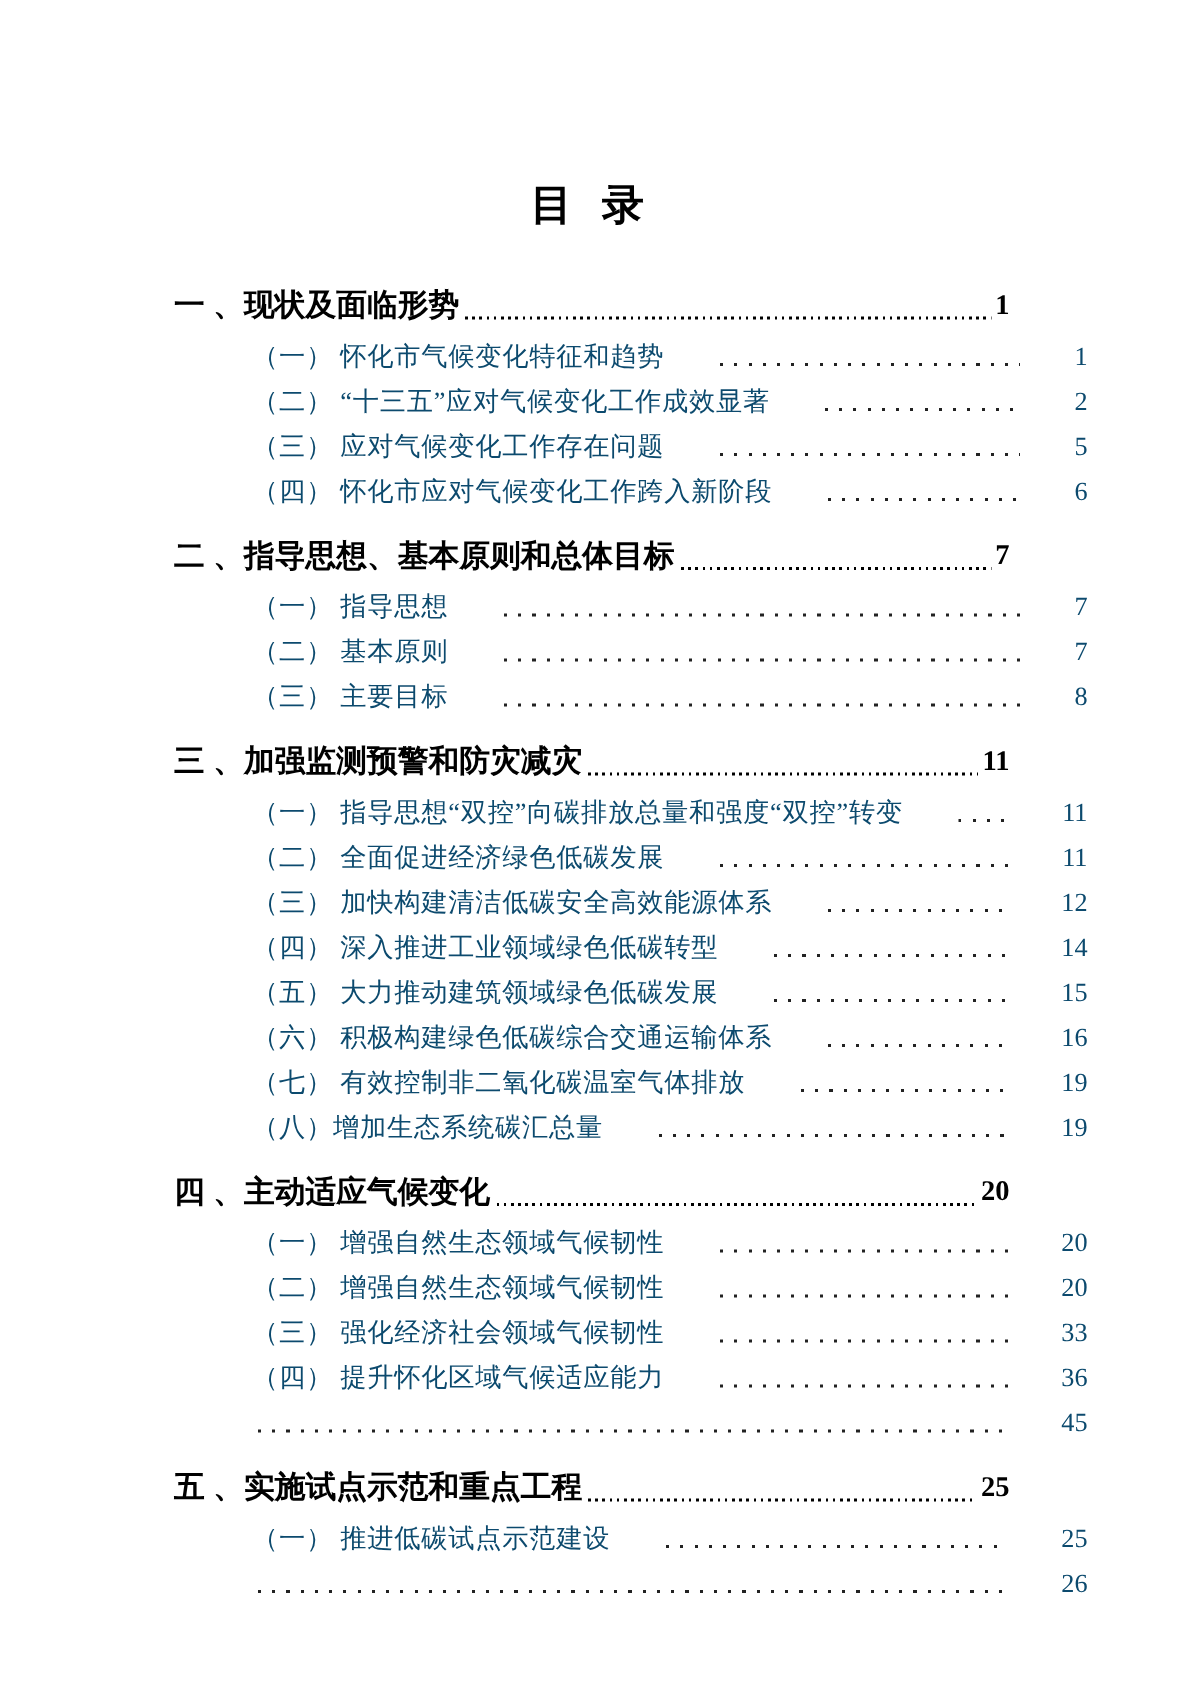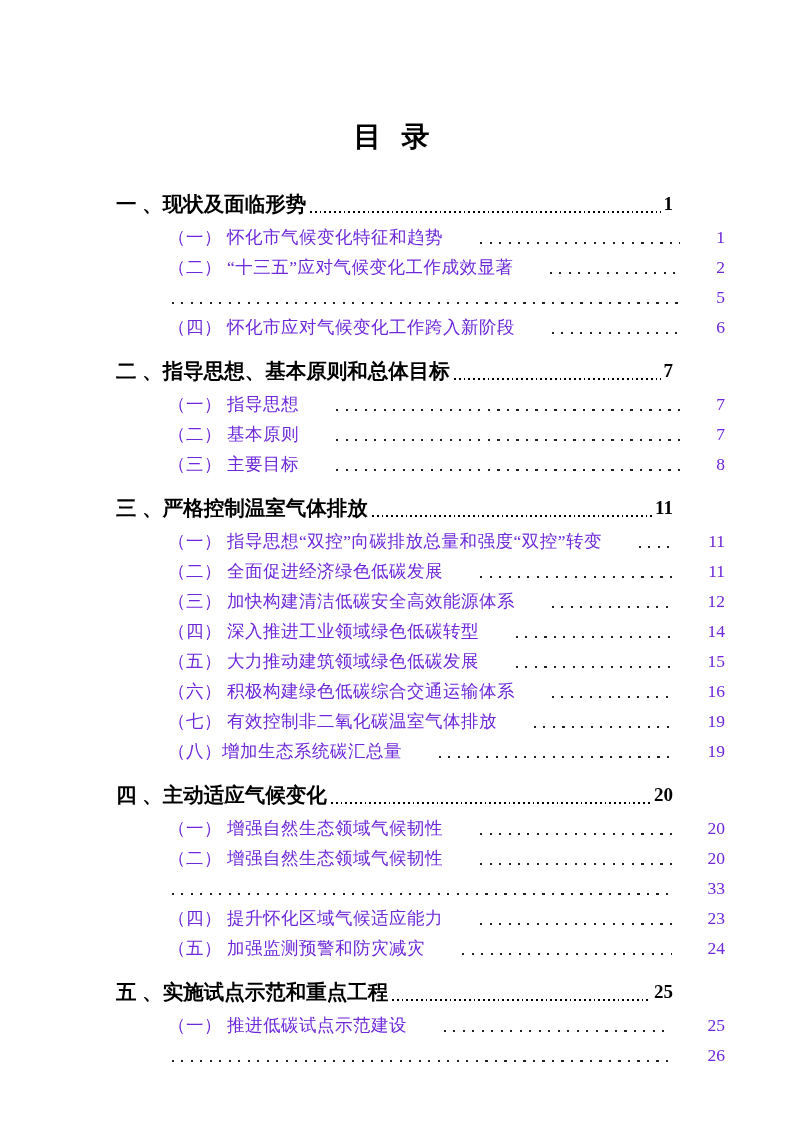--- a/index.html
+++ b/index.html
@@ -46,21 +46,21 @@
   .chapter .pagenum {
     font-family: "Liberation Serif", serif;
     font-weight: bold;
     font-size: 19px;
     line-height: 34px;
   }
   .entry {
     height: 30px;
     padding-left: 52px;
     font-size: 17.5px;
-    color: #6d28d9;
+    color: #0c4a6e;
     gap: 33px;
   }
   .entry .label {
     line-height: 29px;
     white-space: nowrap;
     letter-spacing: 0.5px;
   }
   .entry .pagenum {
     font-size: 17.5px;
     line-height: 29px;
@@ -101,20 +101,21 @@
       <span class="label">（一） 怀化市气候变化特征和趋势</span>
       <span class="dots edots"></span>
       <span class="pagenum">1</span>
     </div>
     <div class="row entry">
       <span class="label">（二） “十三五”应对气候变化工作成效显著</span>
       <span class="dots edots"></span>
       <span class="pagenum">2</span>
     </div>
     <div class="row entry">
+      <span class="label">（三） 应对气候变化工作存在问题</span>
       <span class="dots edots"></span>
       <span class="pagenum">5</span>
     </div>
     <div class="row entry">
       <span class="label">（四） 怀化市应对气候变化工作跨入新阶段</span>
       <span class="dots edots"></span>
       <span class="pagenum">6</span>
     </div>
 
     <div class="row chapter">
@@ -132,21 +133,21 @@
       <span class="dots edots"></span>
       <span class="pagenum">7</span>
     </div>
     <div class="row entry">
       <span class="label">（三） 主要目标</span>
       <span class="dots edots"></span>
       <span class="pagenum">8</span>
     </div>
 
     <div class="row chapter">
-      <span class="label">三 、严格控制温室气体排放</span>
+      <span class="label">三 、加强监测预警和防灾减灾</span>
       <span class="dots cdots"></span>
       <span class="pagenum">11</span>
     </div>
     <div class="row entry">
       <span class="label">（一） 指导思想“双控”向碳排放总量和强度“双控”转变</span>
       <span class="dots edots"></span>
       <span class="pagenum">11</span>
     </div>
     <div class="row entry">
       <span class="label">（二） 全面促进经济绿色低碳发展</span>
@@ -193,32 +194,32 @@
       <span class="label">（一） 增强自然生态领域气候韧性</span>
       <span class="dots edots"></span>
       <span class="pagenum">20</span>
     </div>
     <div class="row entry">
       <span class="label">（二） 增强自然生态领域气候韧性</span>
       <span class="dots edots"></span>
       <span class="pagenum">20</span>
     </div>
     <div class="row entry">
+      <span class="label">（三） 强化经济社会领域气候韧性</span>
       <span class="dots edots"></span>
       <span class="pagenum">33</span>
     </div>
     <div class="row entry">
       <span class="label">（四） 提升怀化区域气候适应能力</span>
       <span class="dots edots"></span>
-      <span class="pagenum">23</span>
-    </div>
-    <div class="row entry">
-      <span class="label">（五） 加强监测预警和防灾减灾</span>
-      <span class="dots edots"></span>
-      <span class="pagenum">24</span>
+      <span class="pagenum">36</span>
+    </div>
+    <div class="row entry">
+      <span class="dots edots"></span>
+      <span class="pagenum">45</span>
     </div>
 
     <div class="row chapter">
       <span class="label">五 、实施试点示范和重点工程</span>
       <span class="dots cdots"></span>
       <span class="pagenum">25</span>
     </div>
     <div class="row entry">
       <span class="label">（一） 推进低碳试点示范建设</span>
       <span class="dots edots"></span>

